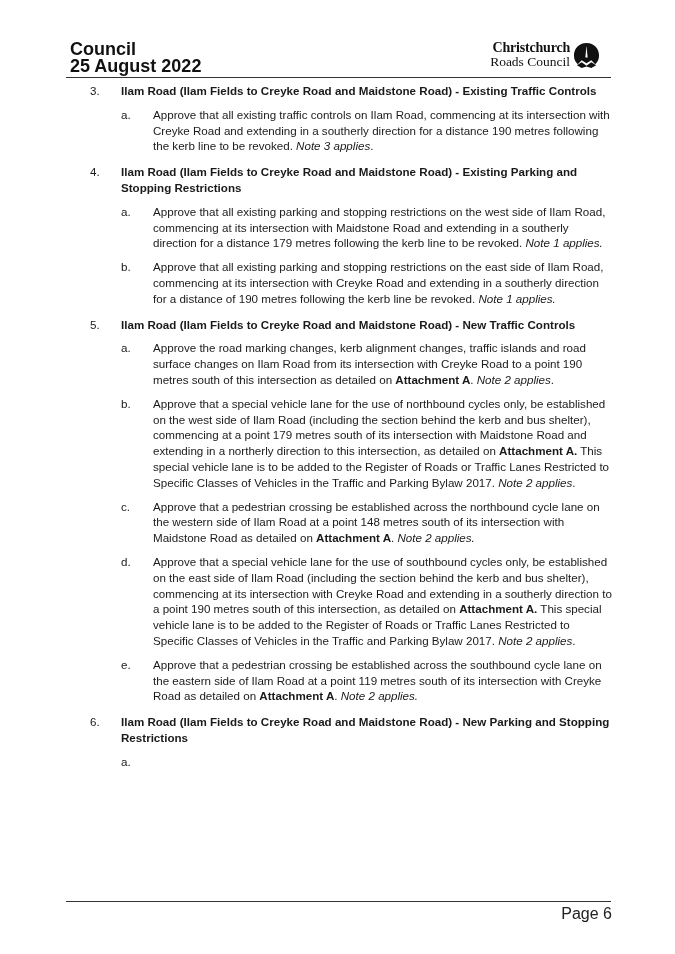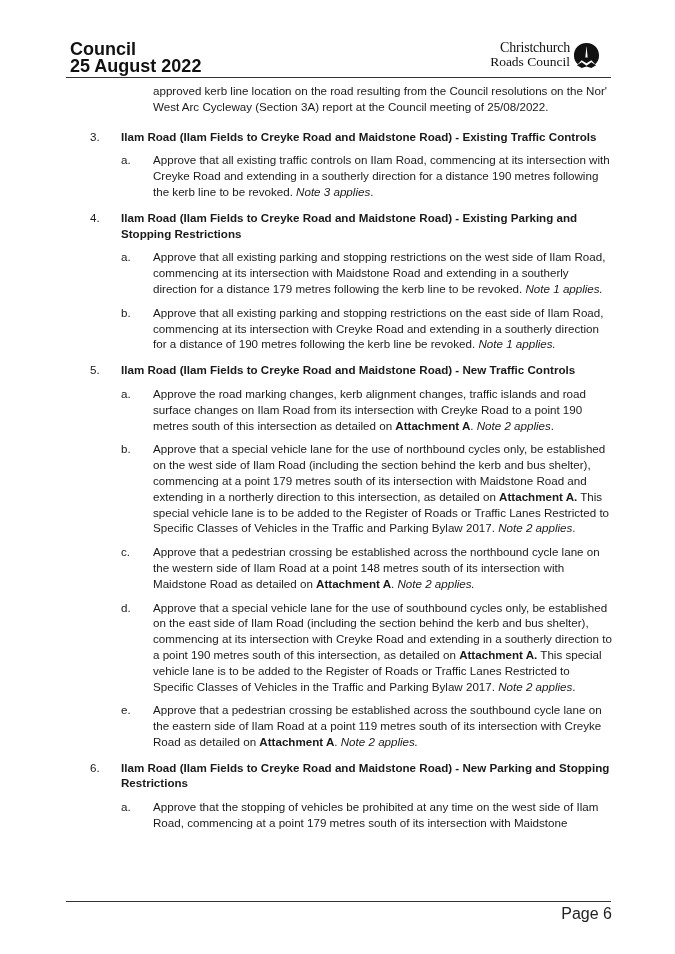--- a/index.html
+++ b/index.html
@@ -3,21 +3,21 @@
 <meta charset="utf-8">
 <style>
   html, body { margin: 0; padding: 0; background: #ffffff; }
   body {
     width: 675px; height: 954px; position: relative; overflow: hidden;
     font-family: "Liberation Sans", sans-serif; color: #1a1a1a;
   }
   .hdr-left { position: absolute; left: 70px; top: 41px; font-weight: bold; font-size: 18px; line-height: 17px; color: #111; }
   .logo { position: absolute; left: 478px; top: 41px; width: 122px; height: 30px; }
   .logo-text { position: absolute; right: 30px; top: 0; text-align: right; font-family: "Liberation Serif", serif; color: #111; }
-  .logo-t1 { font-weight: normal; font-size: 14px; line-height: 14px; letter-spacing: -0.2px; margin-left: 41px; }
+  .logo-t1 { font-weight: bold; font-size: 14px; line-height: 14px; letter-spacing: -0.2px; margin-left: 41px; }
   .logo-t2 { font-size: 13.5px; line-height: 13px; }
   .logo-mark { position: absolute; right: 0; top: 1px; width: 27px; height: 27px; }
   .rule-top { position: absolute; left: 66px; top: 77px; width: 545px; height: 1px; background: #333; }
   .rule-bot { position: absolute; left: 66px; top: 901px; width: 545px; height: 1px; background: #333; }
   .page-num { position: absolute; right: 63px; top: 905px; font-size: 16px; color: #222; }
 
   .content { position: absolute; left: 0; top: 83px; width: 675px; font-size: 11.6px; line-height: 15.8px; }
   .p { position: relative; padding-left: 153px; padding-right: 62px; margin: 0; }
   .p.cont { margin-bottom: 14px; }
   .sec { position: relative; margin: 0 0 8px 0; padding-left: 121px; padding-right: 62px; font-weight: bold; }
@@ -44,33 +44,32 @@
   <svg class="logo-mark" viewBox="0 0 28 28">
     <path d="M14 1 C6 1 1 7 1 14 C1 18 2.5 21 5 23 L9 19 L14 22 L19 19 L23 23 C25.5 21 27 18 27 14 C27 7 22 1 14 1 Z" fill="#111"></path>
     <path d="M14 4 L15.2 16 L12.8 16 Z" fill="#fff"></path>
     <path d="M4 24 L9 21 L14 24.5 L19 21 L24 24 L19 27 L14 25.5 L9 27 Z" fill="#111"></path>
   </svg>
 </div>
 
 <div class="rule-top"></div>
 
 <div class="content">
-  <p class="p cont">approved kerb line location on the road resulting from the Council resolutions on the Nor' West Arc Cycleway (Section 3A) report at the Council meeting of 25/08/2022.</p>
 
   <div id="sections">
       <div class="sec"><span class="num">3.</span><span>Ilam Road (Ilam Fields to Creyke Road and Maidstone Road) - Existing Traffic Controls</span></div>
       <div class="item last"><span class="letter">a.</span><span> Approve that all existing traffic controls on Ilam Road, commencing at its intersection with Creyke Road and extending in a southerly direction for a distance 190 metres following the kerb line to be revoked. </span><i>Note 3 applies</i><span>.</span></div>
       <div class="sec"><span class="num">4.</span><span>Ilam Road (Ilam Fields to Creyke Road and Maidstone Road) - Existing Parking and Stopping Restrictions</span></div>
       <div class="item"><span class="letter">a.</span><span>Approve that all existing parking and stopping restrictions on the west side of Ilam Road, commencing at its intersection with Maidstone Road and extending in a southerly direction for a distance 179 metres following the kerb line to be revoked. </span><i>Note 1 applies.</i><span></span></div>
       <div class="item last"><span class="letter">b.</span><span>Approve that all existing parking and stopping restrictions on the east side of Ilam Road, commencing at its intersection with Creyke Road and extending in a southerly direction for a distance of 190 metres following the kerb line be revoked. </span><i>Note 1 applies.</i><span></span></div>
       <div class="sec"><span class="num">5.</span><span>Ilam Road (Ilam Fields to Creyke Road and Maidstone Road) - New Traffic Controls</span></div>
       <div class="item"><span class="letter">a.</span><span>Approve the road marking changes, kerb alignment changes, traffic islands and road surface changes on Ilam Road from its intersection with Creyke Road to a point 190 metres south of this intersection as detailed on </span><b>Attachment A</b><span>. </span><i>Note 2 applies</i><span>.</span></div>
       <div class="item"><span class="letter">b.</span><span>Approve that a special vehicle lane for the use of northbound cycles only, be established on the west side of Ilam Road (including the section behind the kerb and bus shelter), commencing at a point 179 metres south of its intersection with Maidstone Road and extending in a northerly direction to this intersection, as detailed on </span><b>Attachment A.</b><span> This special vehicle lane is to be added to the Register of Roads or Traffic Lanes Restricted to Specific Classes of Vehicles in the Traffic and Parking Bylaw 2017. </span><i>Note 2 applies</i><span>.</span></div>
       <div class="item"><span class="letter">c.</span><span>Approve that a pedestrian crossing be established across the northbound cycle lane on the western side of Ilam Road at a point 148 metres south of its intersection with Maidstone Road as detailed on </span><b>Attachment A</b><span>. </span><i>Note 2 applies.</i><span></span></div>
       <div class="item"><span class="letter">d.</span><span>Approve that a special vehicle lane for the use of southbound cycles only, be established on the east side of Ilam Road (including the section behind the kerb and bus shelter), commencing at its intersection with Creyke Road and extending in a southerly direction to a point 190 metres south of this intersection, as detailed on </span><b>Attachment A.</b><span> This special vehicle lane is to be added to the Register of Roads or Traffic Lanes Restricted to Specific Classes of Vehicles in the Traffic and Parking Bylaw 2017. </span><i>Note 2 applies</i><span>.</span></div>
       <div class="item last"><span class="letter">e.</span><span>Approve that a pedestrian crossing be established across the southbound cycle lane on the eastern side of Ilam Road at a point 119 metres south of its intersection with Creyke Road as detailed on </span><b>Attachment A</b><span>. </span><i>Note 2 applies.</i><span></span></div>
       <div class="sec"><span class="num">6.</span><span>Ilam Road (Ilam Fields to Creyke Road and Maidstone Road) - New Parking and Stopping Restrictions</span></div>
-      <div class="item last"><span class="letter">a.</span><span>Approve that the stopping of vehicles be prohibited at any time on the west side of Ilam Road, commencing at a point 179 metres south of its intersection with Maidstone</span><span></span></div>
+      <div class="item last"><span class="letter">a.</span><span></span></div>
     </div>
 </div>
 
 <div class="rule-bot"></div>
 <div class="page-num">Page 6</div>
 
 </body></html>

